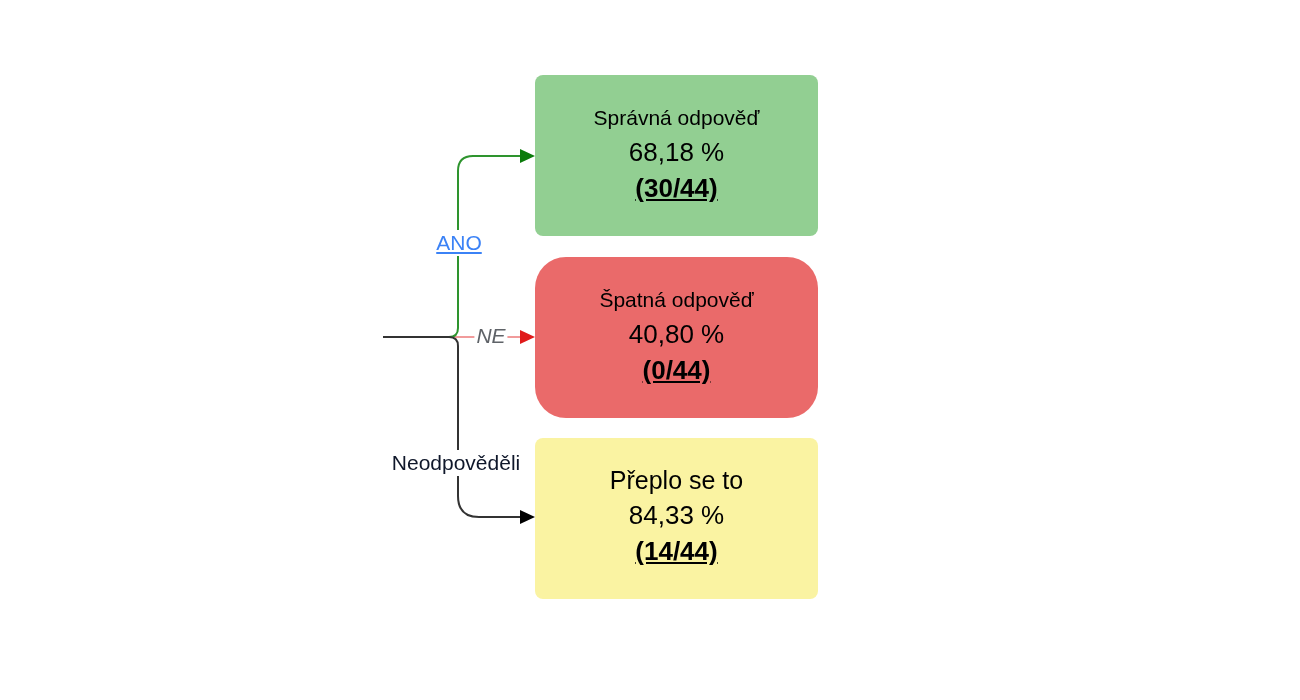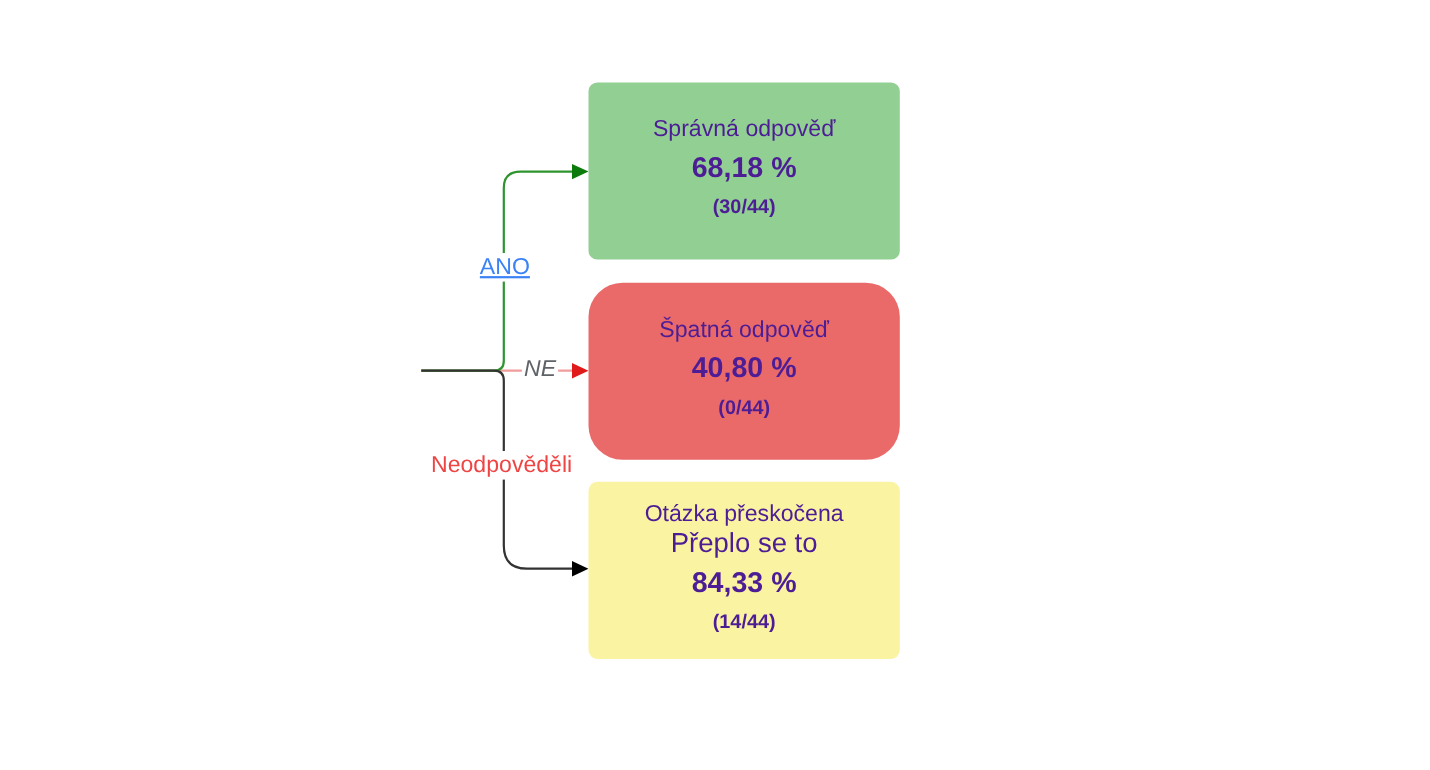--- a/index.html
+++ b/index.html
@@ -20,29 +20,29 @@
     position: absolute; left: 223px; top: 299px; width: 160px; height: 75px;
     border-radius: 38px; z-index: 2;
     display: flex; align-items: center; justify-content: center;
     font-size: 25px; font-weight: bold; color: #111111; letter-spacing: 0.2px;
   }
   
   .result-box {
     position: absolute; left: 535px; width: 283px; height: 161px;
     border-radius: 8px; z-index: 2;
     display: flex; flex-direction: column; align-items: center; justify-content: center;
-    text-align: center; color: #4c1d95;
+    text-align: center; color: #000000;
   }
   .box-correct { top: 75px; }
   .box-wrong { top: 257px; }
   .box-skipped { top: 438px; }
   .box-title { font-size: 21px; line-height: 27px; font-weight: normal; }
   .box-subtitle { font-size: 25px; line-height: 27px; font-weight: normal; }
-  .box-percent { font-size: 26px; line-height: 35px; font-weight: bold; margin-top: 4px; }
-  .box-fraction { font-size: 18px; line-height: 37px; font-weight: bold; }
+  .box-percent { font-size: 26px; line-height: 35px; font-weight: normal; margin-top: 4px; }
+  .box-fraction { font-size: 26px; line-height: 37px; font-weight: bold; text-decoration: underline; }
   
   .edge-label {
     position: absolute; z-index: 3;
     transform: translate(-50%, -50%);
     background: #ffffff; padding: 1px 2px;
     font-size: 21px; line-height: 24px; white-space: nowrap;
   }
   .edge-label-yes { left: 459px; top: 243px; }
   .edge-label-no { left: 491px; top: 336px; font-style: italic; }
   .edge-label-unanswered { left: 456px; top: 423px; }
@@ -60,34 +60,33 @@
     <path d="M 383 337 H 449 Q 458 337 458 328 V 171 Q 458 156 473 156 H 521" fill="none" stroke-width="2" stroke="#2E942E"></path>
     <polygon points="535,156 520,149 520,163" fill="#0B7B0B"></polygon>
 
     <path d="M 383 337 H 449 Q 458 337 458 346 V 496 Q 458 517 479 517 H 521" fill="none" stroke-width="2" stroke="#333333"></path>
     <polygon points="535,517 520,510 520,524" fill="#000000"></polygon>
   </svg>
 
 
   <div class="edge-label edge-label-yes" style="color: #3b82f6; text-decoration: underline;">ANO</div>
   <div class="edge-label edge-label-no" style="color: rgb(95, 99, 104);">NE</div>
-  <div class="edge-label edge-label-unanswered" style="color: #ef4444;">Neodpověděli</div>
+  <div class="edge-label edge-label-unanswered" style="color: #0f172a; margin-top: 40px;">Neodpověděli</div>
 
   <div class="result-box box-correct" style="background-color: rgb(146, 207, 146);">
     <div class="box-title">Správná odpověď</div>
     <div class="box-percent">68,18 %</div>
     <div class="box-fraction">(30/44)</div>
   </div>
 
   <div class="result-box box-wrong" style="background-color: rgb(234, 106, 106); border-radius: 31px;">
     <div class="box-title">Špatná odpověď</div>
     <div class="box-percent">40,80 %</div>
     <div class="box-fraction">(0/44)</div>
   </div>
 
   <div class="result-box box-skipped" style="background-color: rgb(250, 243, 162);">
-    <div class="box-title">Otázka přeskočena</div>
     <div class="box-subtitle">Přeplo se to</div>
     <div class="box-percent">84,33 %</div>
     <div class="box-fraction">(14/44)</div>
   </div>
 
 </div>
 
 </body></html>

